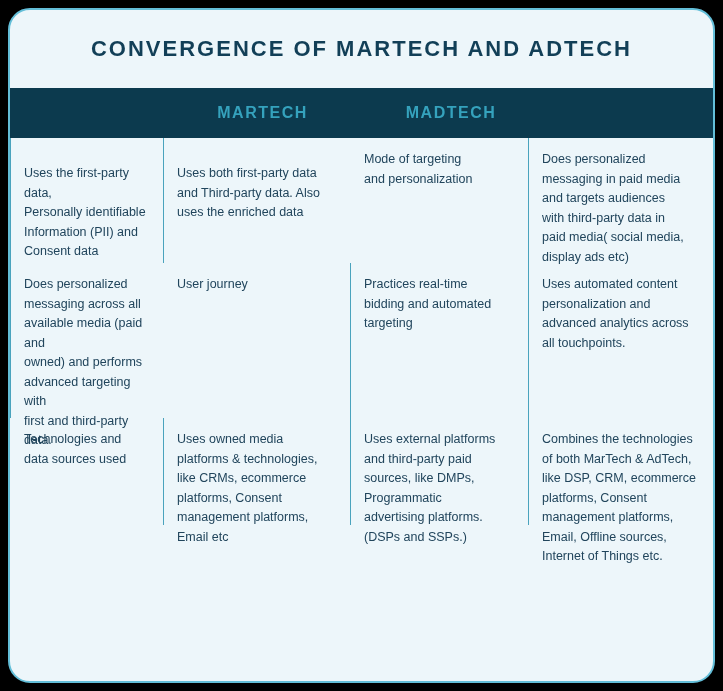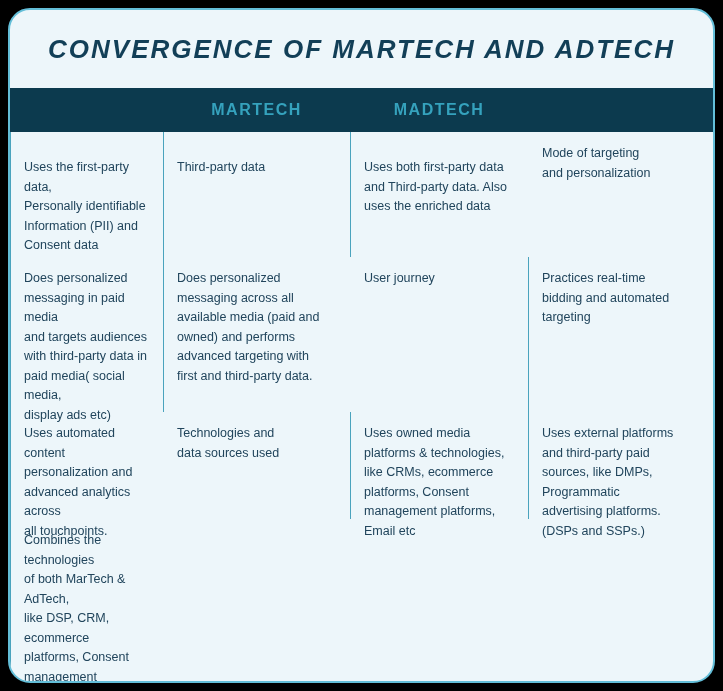--- a/index.html
+++ b/index.html
@@ -30,33 +30,33 @@
     overflow: hidden;
   }
   .title-section {
     height: 78px;
     display: flex;
     align-items: center;
     justify-content: center;
   }
   .title-section h1 {
     margin: 0;
-    font-size: 26px;
+    font-size: 22px;
     font-weight: bold;
     letter-spacing: 2px;
     color: #123f57;
     white-space: nowrap;
-    font-style: italic;
   }
   .head-band {
-    height: 44px;
+    height: 50px;
     background: #0c3a4e;
     display: grid;
     grid-template-columns: 153px 187px 178px 1fr;
     align-items: center;
+    gap: 6px;
   }
   .head-cell {
     text-align: center;
     font-size: 16px;
     font-weight: bold;
     letter-spacing: 1.5px;
     color: #35a2bd;
   }
   .table-body {
     display: grid;
@@ -91,21 +91,20 @@
       <div class="head-cell">MARTECH</div>
       <div class="head-cell">MADTECH</div>
     </div>
 
     <div class="table-body">
 
       <div class="cell vline rowfirst">Uses the first-party data,
 Personally identifiable
 Information (PII) and
 Consent data</div>
-      <div class="cell vline rowfirst">Third-party data</div>
       <div class="cell vline rowfirst">Uses both first-party  data
 and Third-party data. Also
 uses the enriched data</div>
 
       <div class="cell label-col">Mode of targeting
 and personalization</div>
       <div class="cell vline">Does personalized
 messaging in paid media
 and targets audiences
 with third-party data in

